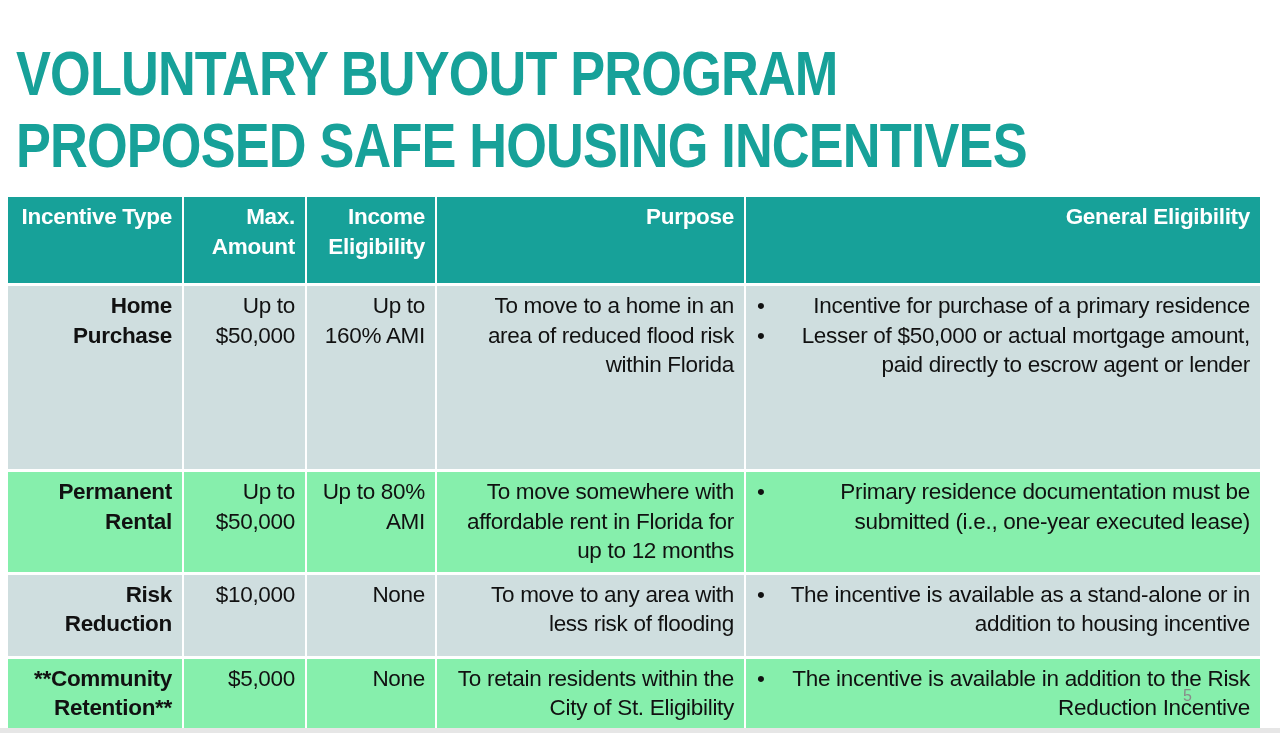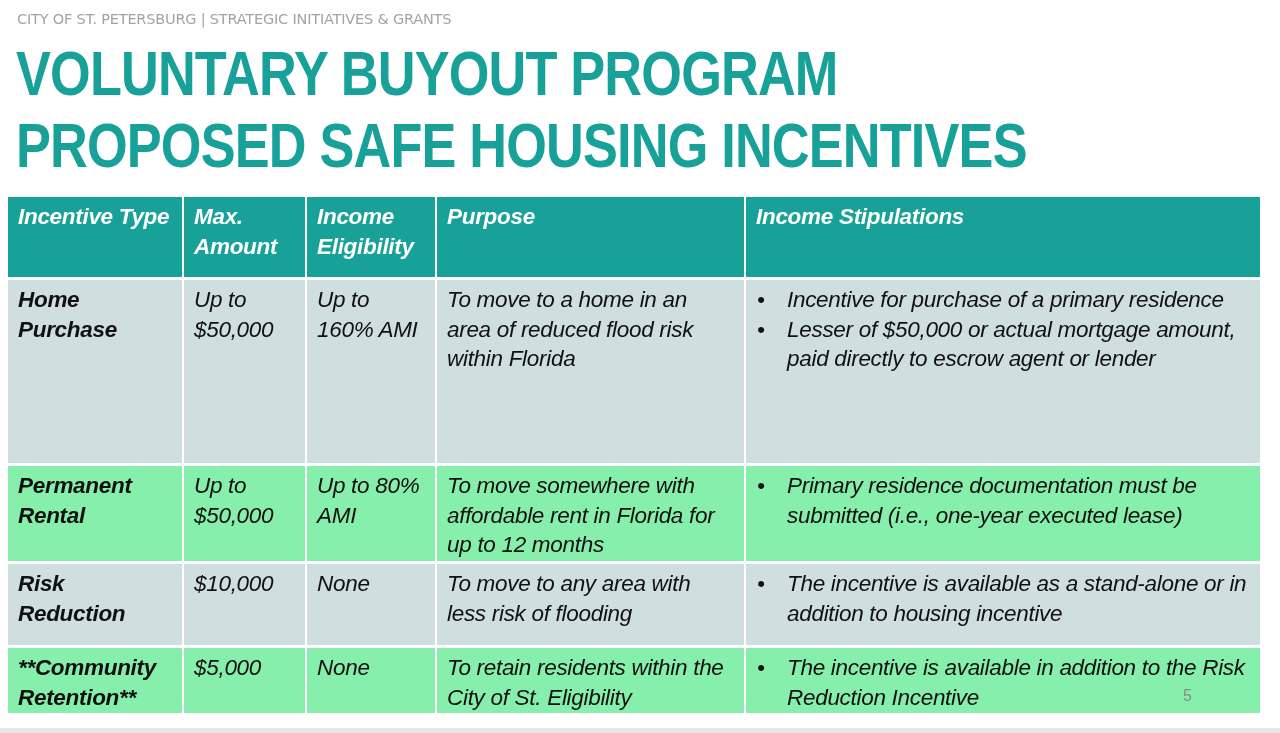--- a/index.html
+++ b/index.html
@@ -4,53 +4,52 @@
 <style>
   html, body { margin:0; padding:0; }
   body { width:1280px; height:733px; background:#ffffff; position:relative; overflow:hidden; font-family:"Liberation Sans", sans-serif; }
   .slide { position:absolute; left:0; top:0; width:1280px; height:728px; background:#ffffff; }
   .bottom-bar { position:absolute; left:0; top:728px; width:1280px; height:5px; background:#e6e6e6; }
   .kicker { position:absolute; left:17px; top:11px; font-size:14.5px; color:#a3a3a3; font-family:"DejaVu Sans", sans-serif; letter-spacing:-0.2px; white-space:nowrap; }
   .title { position:absolute; left:16px; font-family:"Liberation Sans", sans-serif; font-weight:bold; color:#17a199; font-size:63px; line-height:63px; white-space:nowrap; transform-origin:0 0; letter-spacing:-1px; }
   .title.l1 { top:42px; transform:scaleX(0.83); }
   .title.l2 { top:114px; transform:scaleX(0.83); }
   table.grid { position:absolute; left:8px; top:197px; border-collapse:separate; border-spacing:0; width:1254px; }
-  table.grid td, table.grid th { font-size:22.5px; line-height:29.5px; color:#111; vertical-align:top; text-align:left; padding:5px 10px 0 10px; border-right:2px solid #ffffff; border-bottom:3px solid #ffffff; letter-spacing:-0.3px;font-style:italic; }
+  table.grid td, table.grid th { font-size:22.5px; line-height:29.5px; color:#111; vertical-align:top; text-align:right; padding:5px 10px 6px 10px; border-right:2px solid #ffffff; border-bottom:3px solid #ffffff; letter-spacing:-0.3px; }
   table.grid th { background:#17a199; color:#ffffff; font-weight:bold; height:75px; padding-top:5px; }
   table.grid tr.odd td { background:#cfdedf; }
   table.grid tr.even td { background:#86efac; }
   table.grid td.name { font-weight:bold; }
   .bullets { margin:0; padding:0; list-style:none; }
   .bullets li { position:relative; padding-left:31px; }
   .bullets li .dot { position:absolute; left:1px; top:0; }
   .pagenum { position:absolute; left:1183px; top:687px; font-size:16px; color:#8a8a8a; }
 </style>
 </head>
 <body>
 
 <div class="slide">
-  <div class="kicker">CITY OF ST. PETERSBURG  | STRATEGIC INITIATIVES &amp; GRANTS</div>
   <div class="title l1">VOLUNTARY BUYOUT PROGRAM</div>
   <div class="title l2">PROPOSED SAFE HOUSING INCENTIVES</div>
 
   <table class="grid">
     <colgroup>
       <col style="width:176px">
         <col style="width:123px">
         <col style="width:130px">
         <col style="width:309px">
         <col style="width:516px">
     </colgroup>
     <tbody>
         <tr>
       <th>Incentive Type</th>
       <th>Max. Amount</th>
       <th>Income Eligibility</th>
       <th>Purpose</th>
-      <th>Income Stipulations</th>
+      <th>General Eligibility</th>
     </tr>
 
     <tr class="odd" style="height:186px">
       <td class="name">Home Purchase</td>
       <td>Up to $50,000</td>
       <td>Up to 160% AMI</td>
       <td>To move to a home in an area of reduced flood risk within Florida</td>
       <td>
         <ul class="bullets">
           <li><span class="dot">•</span><span>Incentive for purchase of a primary residence</span></li>

